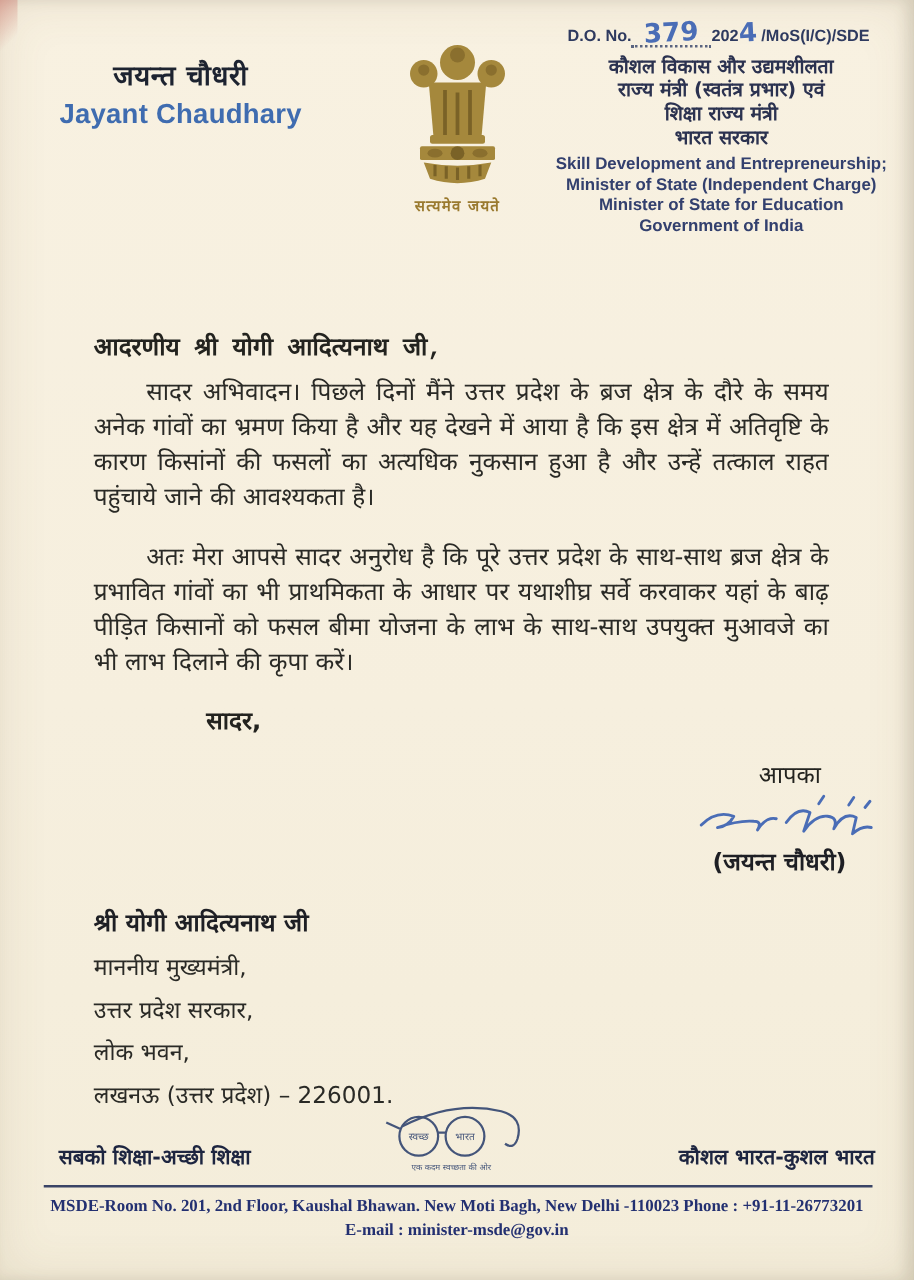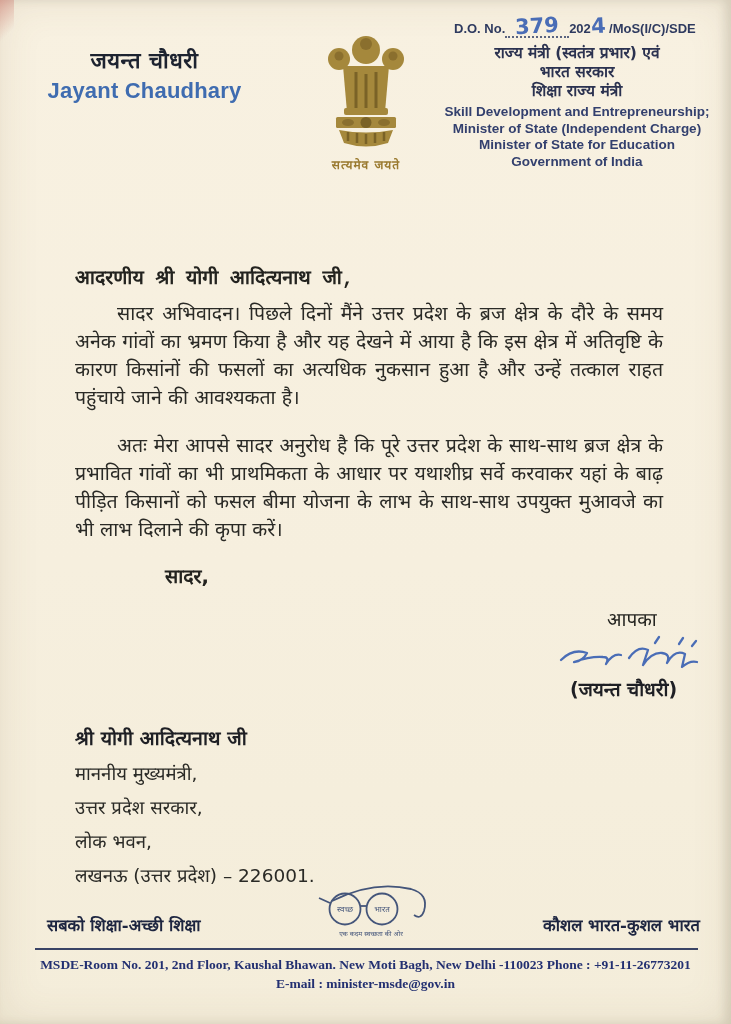--- a/index.html
+++ b/index.html
@@ -37,21 +37,21 @@
   .valediction{position:absolute;left:607px;top:606px;font-size:19px;color:#23231f;font-weight:500;}
   .signature{position:absolute;left:555px;top:634px;}
   .signed-name{position:absolute;left:570px;top:676px;font-size:19px;font-weight:bold;color:#1e1f24;}
   
   .recipient{position:absolute;left:75px;top:724px;}
   .recipient-name{font-size:19.5px;font-weight:bold;color:#1e1f24;}
   .recipient-line{font-size:18.5px;color:#2a2a26;font-weight:500;margin-top:9px;}
   
   .tagline-left{position:absolute;left:47px;top:913px;font-size:16.5px;font-weight:bold;color:#1d2540;}
   .tagline-right{position:absolute;left:543px;top:913px;font-size:16.5px;font-weight:bold;color:#1d2540;}
-  .swachh{position:absolute;left:315px;top:876px;text-align:center;}
+  .swachh{position:absolute;left:305px;top:876px;text-align:center;}
   .footer-rule{position:absolute;left:35px;top:948px;width:663px;border-top:2.5px solid #3a4466;}
   .footer-addr{position:absolute;left:0;top:955px;width:731px;text-align:center;
     font-family:"Liberation Serif",serif;font-weight:bold;color:#233071;font-size:13.5px;line-height:19px;}
 </style>
 </head>
 <body>
 
 <div class="page">
   <div class="corner-artifact"></div>
 
@@ -81,23 +81,24 @@
       </g>
     </svg>
     <div class="motto">सत्यमेव जयते</div>
   </div>
 
   <div class="office">
     <div class="do-line">
       <span>D.O. No.</span><span class="dotline"><span class="hw">379</span></span><span>202</span><span class="hw">4</span><span> /MoS(I/C)/SDE</span>
     </div>
     <div class="office-hi">
+      <div>कौशल विकास और उद्यमशीलता</div>
       <div>राज्य मंत्री (स्वतंत्र प्रभार) एवं</div>
+      <div>शिक्षा राज्य मंत्री</div>
       <div>भारत सरकार</div>
-      <div>शिक्षा राज्य मंत्री</div>
     </div>
     <div class="office-en">
       <div>Skill Development and Entrepreneurship;</div>
       <div>Minister of State (Independent Charge)</div>
       <div>Minister of State for Education</div>
       <div>Government of India</div>
     </div>
   </div>
 
 

